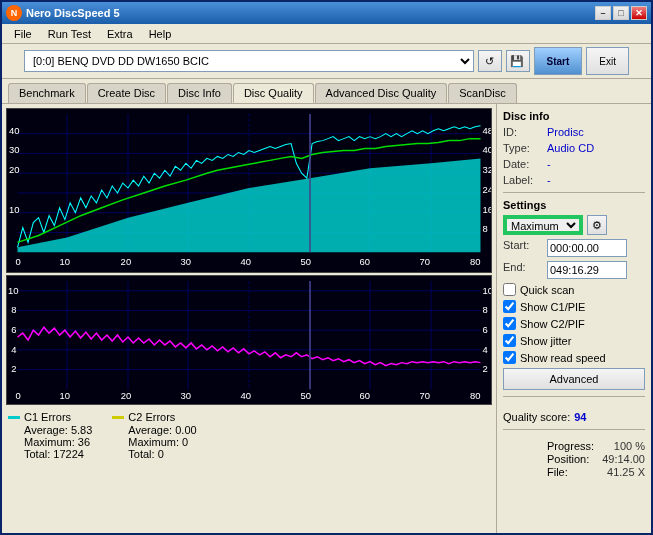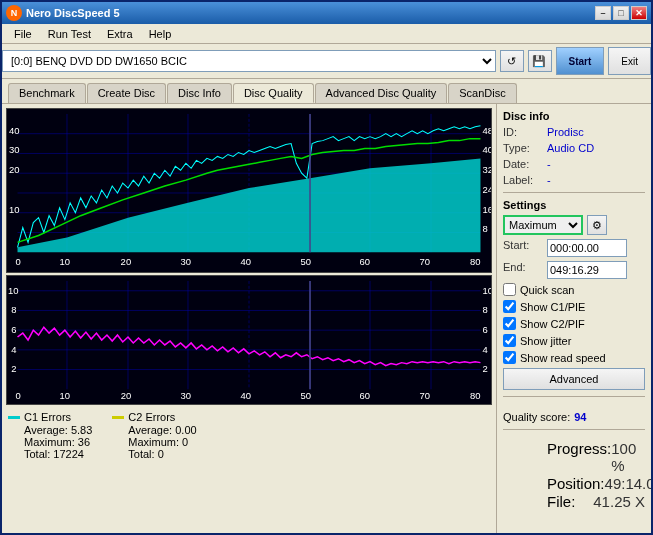--- a/index.html
+++ b/index.html
@@ -72,21 +72,21 @@
       border-bottom: 1px solid #b0a898;
     }
     .menu-item {
       padding: 2px 8px;
       font-size: 11px;
       cursor: pointer;
     }
     .toolbar {
       display: flex;
       align-items: center;
-      padding: 3px 0;
+      padding: 3px 22px;
       gap: 4px;
       background: #ece9d8;
       border-bottom: 1px solid #b0a898;
     }
     .drive-select {
       flex: 1;
       height: 22px;
       border: 1px solid #7f9db9;
       background: white;
       padding: 0 4px;
@@ -199,21 +199,21 @@
       margin: 2px 0;
     }
     .settings-row {
       display: flex;
       align-items: center;
       gap: 4px;
     }
     .settings-select {
       width: 80px;
       height: 20px;
-      border: 2px solid #22c55e;
+      border: 4px solid #22c55e;
       font-size: 11px;
     }
     .input-field {
       width: 80px;
       height: 18px;
       border: 1px solid #7f9db9;
       background: white;
       font-size: 11px;
       padding: 0 2px;
     }
@@ -237,21 +237,21 @@
       align-items: center;
       gap: 4px;
       margin-top: 8px;
     }
     .quality-label { font-size: 11px; }
     .quality-value { font-size: 11px; font-weight: bold; color: #0000cc; }
     .progress-section { margin-top: 4px; }
     .progress-row {
       display: flex;
       justify-content: space-between;
-      font-size: 15px;
+      font-size: 11px;
       margin-bottom: 1px;
       padding-left: 44px;
     }
     .progress-value { color: #333; }
     svg.chart { width: 100%; height: 100%; }
   </style>
 </head>
 <body>
 
 <div class="window">

